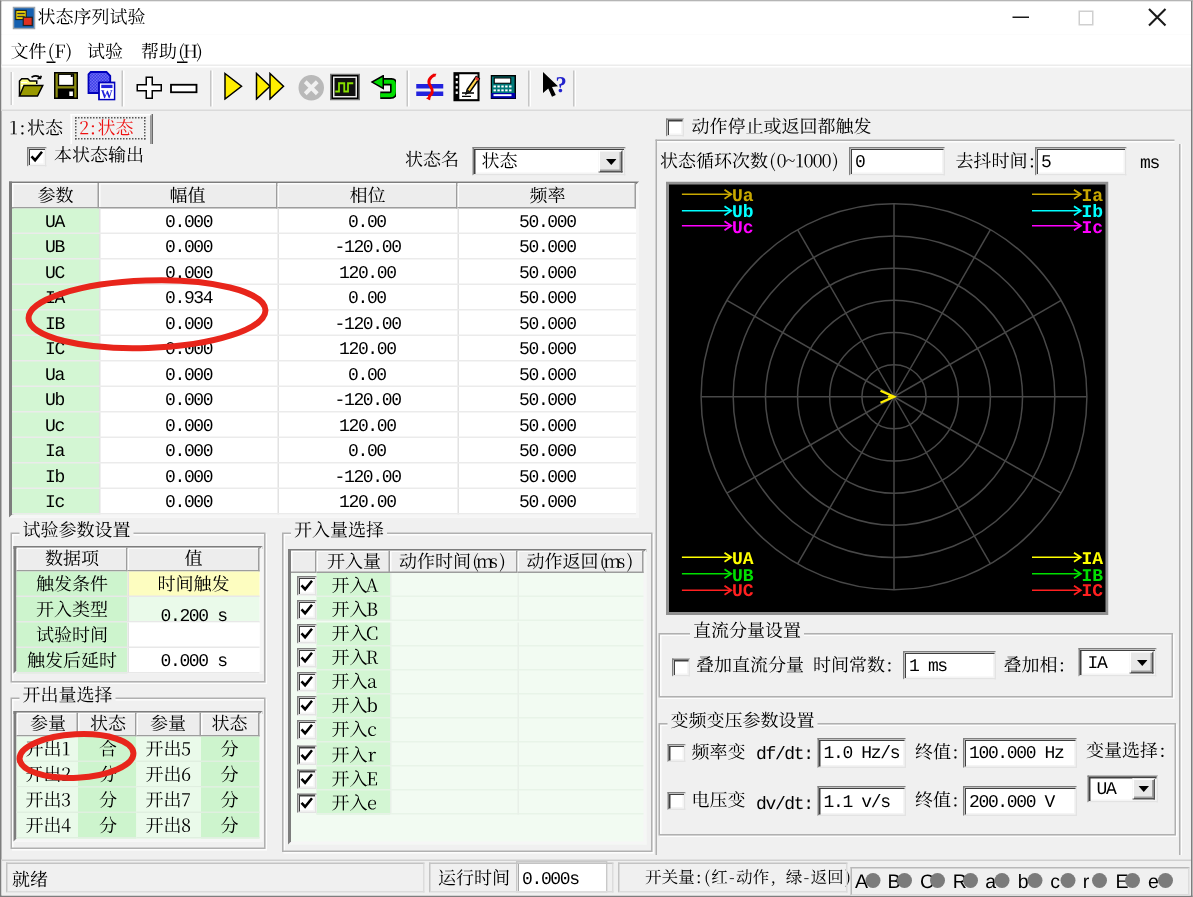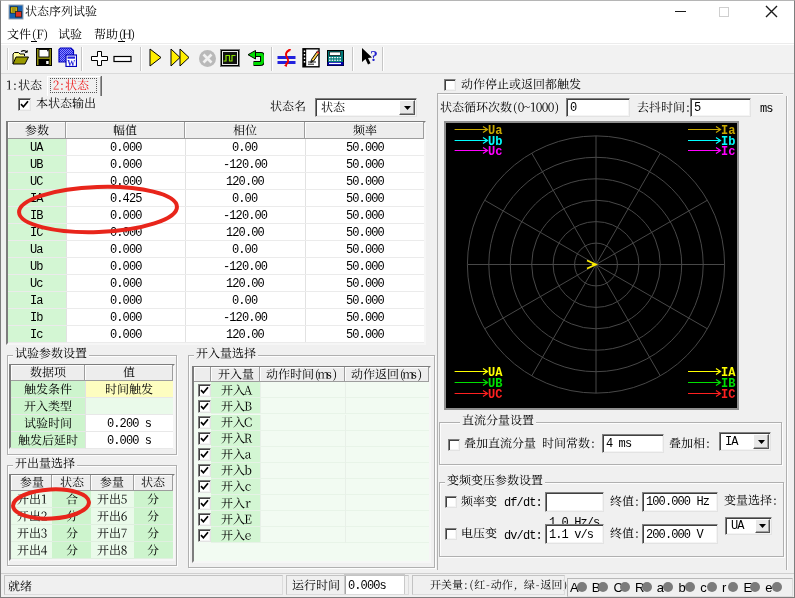--- a/index.html
+++ b/index.html
@@ -281,21 +281,21 @@
 <div class="a mono" style="left:110px;top:157.5px">0.000</div>
 <div class="a mono" style="left:223px;top:157.5px">-120.00</div>
 <div class="a mono" style="left:346px;top:157.5px">50.000</div>
 <div class="a" style="left:8px;top:188.5px;width:416px;height:1px;background:#ebebeb"></div>
 <div class="a mono" style="left:30px;top:174.5px">UC</div>
 <div class="a mono" style="left:110px;top:174.5px">0.000</div>
 <div class="a mono" style="left:226px;top:174.5px">120.00</div>
 <div class="a mono" style="left:346px;top:174.5px">50.000</div>
 <div class="a" style="left:8px;top:205.5px;width:416px;height:1px;background:#ebebeb"></div>
 <div class="a mono" style="left:30px;top:191.5px">IA</div>
-<div class="a mono" style="left:110px;top:191.5px">0.425</div>
+<div class="a mono" style="left:110px;top:191.5px">0.934</div>
 <div class="a mono" style="left:232px;top:191.5px">0.00</div>
 <div class="a mono" style="left:346px;top:191.5px">50.000</div>
 <div class="a" style="left:8px;top:222.5px;width:416px;height:1px;background:#ebebeb"></div>
 <div class="a mono" style="left:30px;top:208.5px">IB</div>
 <div class="a mono" style="left:110px;top:208.5px">0.000</div>
 <div class="a mono" style="left:223px;top:208.5px">-120.00</div>
 <div class="a mono" style="left:346px;top:208.5px">50.000</div>
 <div class="a" style="left:8px;top:239.5px;width:416px;height:1px;background:#ebebeb"></div>
 <div class="a mono" style="left:30px;top:225.5px">IC</div>
 <div class="a mono" style="left:110px;top:225.5px">0.000</div>
@@ -406,21 +406,21 @@
 <svg class="t" style="left:24.0px;top:417px;width:48px;height:15px" viewBox="0 0 48.0 15.0">
     <g fill="#000" transform="translate(0,10.50)">
       <g>
         <use href="#g8bd5" x="0.0"></use>
         <use href="#g9a8c" x="12.0"></use>
         <use href="#g65f6" x="24.0"></use>
         <use href="#g95f4" x="36.0"></use>
       </g>
     </g>
   </svg>
-<div class="a mono" style="left:107px;top:417px">0.200 s</div>
+<div class="a mono" style="left:107px;top:404px">0.200 s</div>
 <div class="a" style="left:11px;top:432px;width:74px;height:17px;background:#cdf4cd;border-bottom:1px solid #e8e8e8"></div>
 <div class="a" style="left:85px;top:432px;width:88px;height:17px;background:#fff;border-bottom:1px solid #e8e8e8;border-left:1px solid #e2e2e2"></div>
 <svg class="t" style="left:18.0px;top:434px;width:60px;height:15px" viewBox="0 0 60.0 15.0">
     <g fill="#000" transform="translate(0,10.50)">
       <g>
         <use href="#g89e6" x="0.0"></use>
         <use href="#g53d1" x="12.0"></use>
         <use href="#g540e" x="24.0"></use>
         <use href="#g5ef6" x="36.0"></use>
         <use href="#g65f6" x="48.0"></use>
@@ -983,21 +983,21 @@
         <use href="#g91cf" x="60.0"></use>
         <use href="#g65f6" x="78.0"></use>
         <use href="#g95f4" x="90.0"></use>
         <use href="#g5e38" x="102.0"></use>
         <use href="#g6570" x="114.0"></use>
         <use href="#g3a" x="127.0"></use>
       </g>
     </g>
   </svg>
 <div class="a sunk" style="left:601.5px;top:434px;width:62px;height:19px"></div>
-<div class="a mono" style="left:606px;top:437px">4 ms</div>
+<div class="a mono" style="left:606px;top:437px">1 ms</div>
 <svg class="t" style="left:669px;top:437px;width:42px;height:15px" viewBox="0 0 42.0 15.0">
     <g fill="#000" transform="translate(0,10.50)">
       <g>
         <use href="#g53e0" x="0.0"></use>
         <use href="#g52a0" x="12.0"></use>
         <use href="#g76f8" x="24.0"></use>
         <use href="#g3a" x="37.0"></use>
       </g>
     </g>
   </svg>
@@ -1028,21 +1028,21 @@
     <g fill="#000" transform="translate(0,10.50)">
       <g>
         <use href="#g9891" x="0.0"></use>
         <use href="#g7387" x="12.0"></use>
         <use href="#g53d8" x="24.0"></use>
       </g>
     </g>
   </svg>
 <div class="a mono" style="left:504px;top:496px">df/dt:</div>
 <div class="a sunk" style="left:544.5px;top:491.5px;width:59px;height:20px"></div>
-<div class="a mono" style="left:549px;top:516px">1.0 Hz/s</div>
+<div class="a mono" style="left:549px;top:495px">1.0 Hz/s</div>
 <svg class="t" style="left:610px;top:494.5px;width:30px;height:15px" viewBox="0 0 30.0 15.0">
     <g fill="#000" transform="translate(0,10.50)">
       <g>
         <use href="#g7ec8" x="0.0"></use>
         <use href="#g503c" x="12.0"></use>
         <use href="#g3a" x="25.0"></use>
       </g>
     </g>
   </svg>
 <div class="a sunk" style="left:642px;top:491.5px;width:76px;height:20px"></div>

